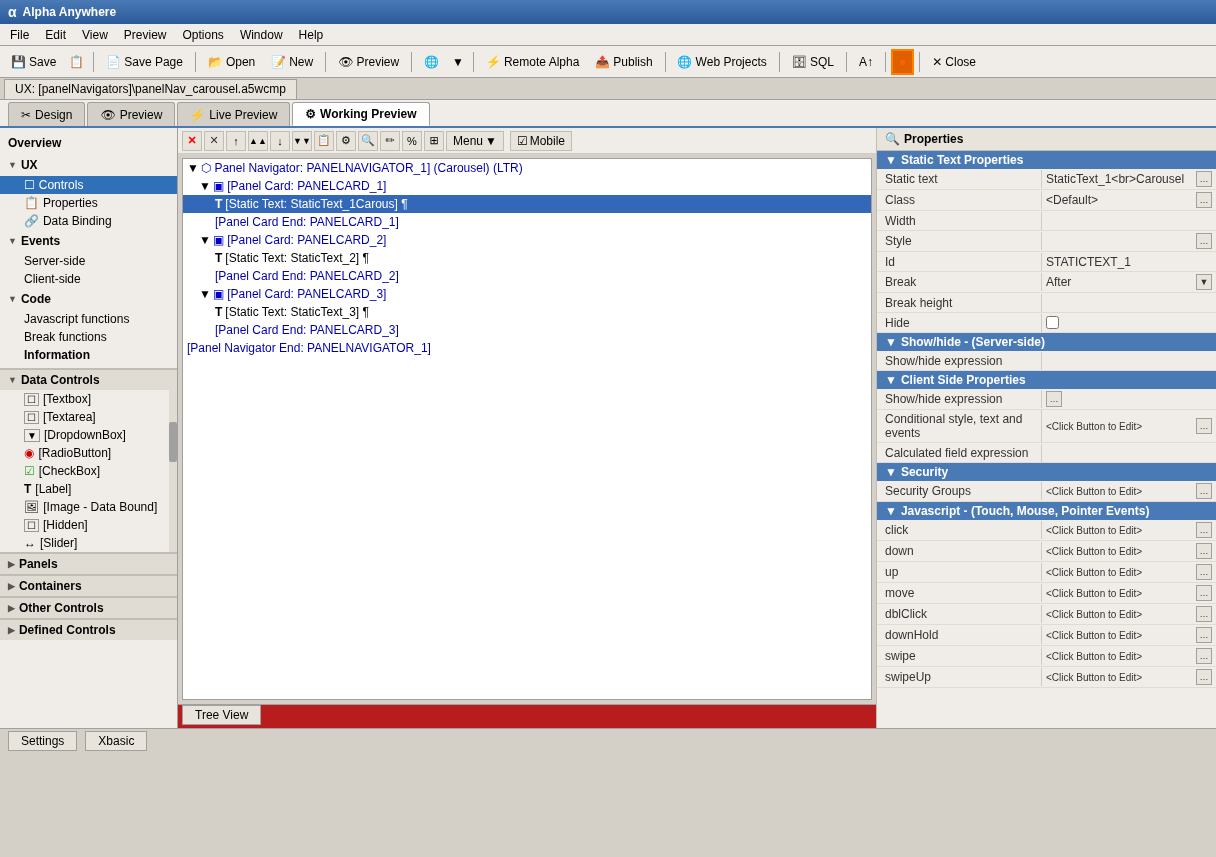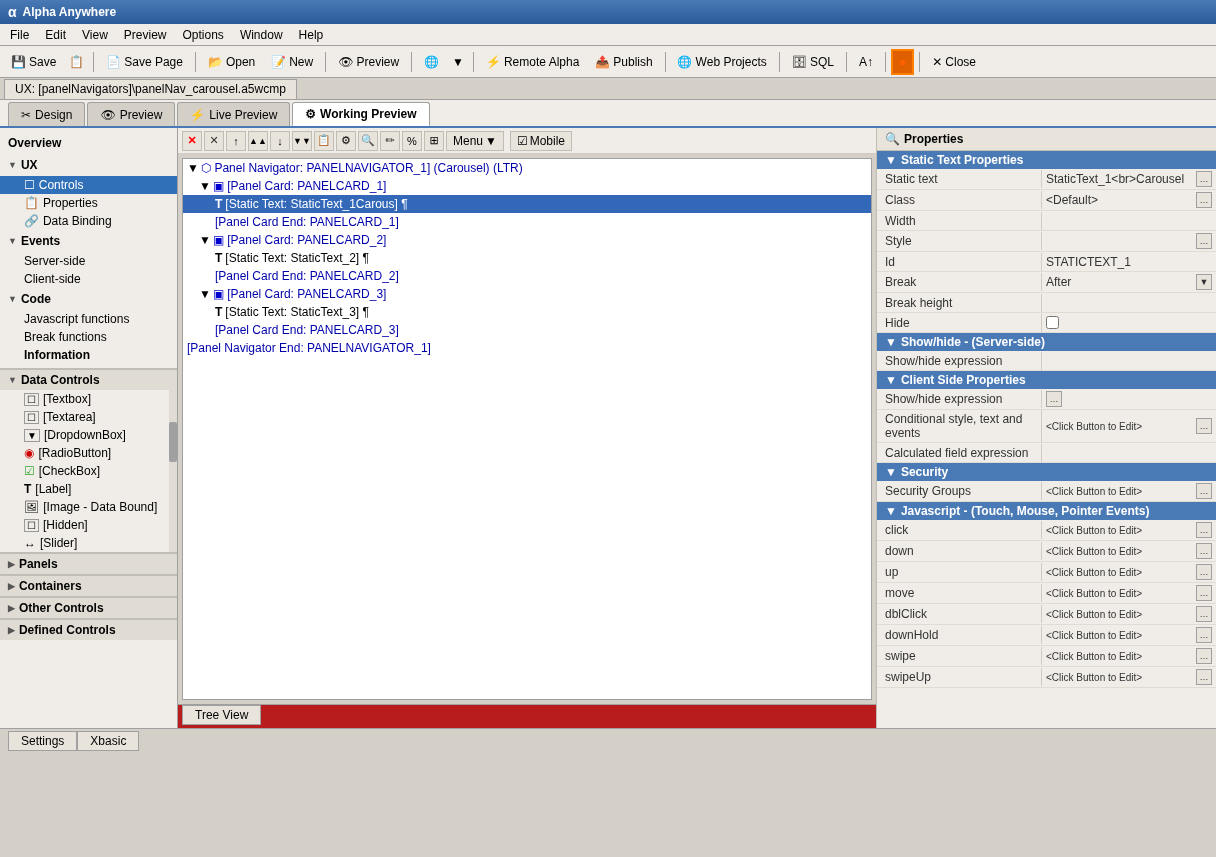--- a/index.html
+++ b/index.html
@@ -264,20 +264,21 @@
     }
 
     
     .status-bar {
       background: #d4d0c8;
       border-top: 1px solid #a0a0a0;
       height: 24px;
       display: flex;
       align-items: center;
       padding: 0 8px;
+      gap: 8px;
     }
     .status-tab {
       padding: 2px 12px;
       border: 1px solid #a0a0a0;
       background: #e8e4dc;
       cursor: pointer;
       font-size: 11px;
     }
 
     

